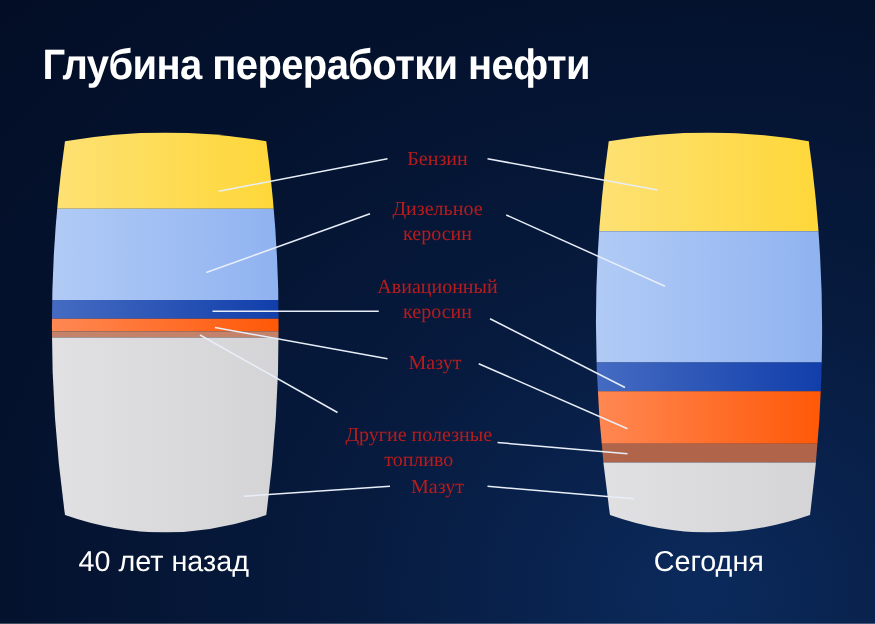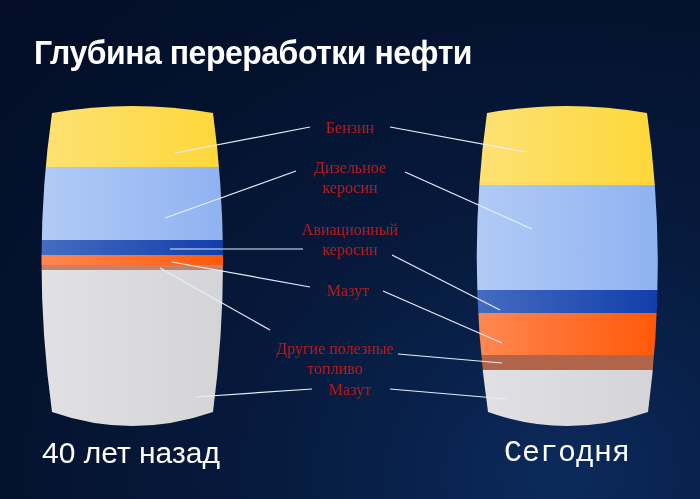--- a/index.html
+++ b/index.html
@@ -14,21 +14,21 @@
     font-size: 34px; font-weight: bold; letter-spacing: -0.5px;
     transform: scaleX(0.94); transform-origin: left top;
     white-space: nowrap;
   }
   svg.art { position: absolute; left: 0; top: 0; }
   .label {
     position: absolute; font-size: 16px; text-align: center; line-height: 20px;
     color: #b91c1c; white-space: nowrap; transform: translateX(-50%); font-family: Liberation Serif, serif;
   }
   .caption {
-    position: absolute; font-size: 30px; white-space: nowrap; transform: translateX(-50%);
+    position: absolute; font-size: 23px; white-space: nowrap; transform: translateX(-50%);
   }
 </style>
 </head>
 <body>
 
 <div class="title">Глубина переработки нефти</div>
 
 <svg class="art" width="700" height="499" viewBox="0 0 700 499">
   <defs>
     <clipPath id="clipL">
@@ -109,13 +109,13 @@
 </div>
 <div class="label" style="left:335px; top:339px;">
   <div>Другие полезные</div>
   <div>топливо</div>
 </div>
 <div class="label" style="left:350px; top:380px;">
   <div>Мазут</div>
 </div>
 
 <div class="caption" style="left:131px; top:436px;">40 лет назад</div>
-<div class="caption" style="left:567px; top:436px;font-family:Liberation Mono, monospace;">Сегодня</div>
+<div class="caption" style="left:567px; top:436px;">Сегодня</div>
 
 </body></html>

